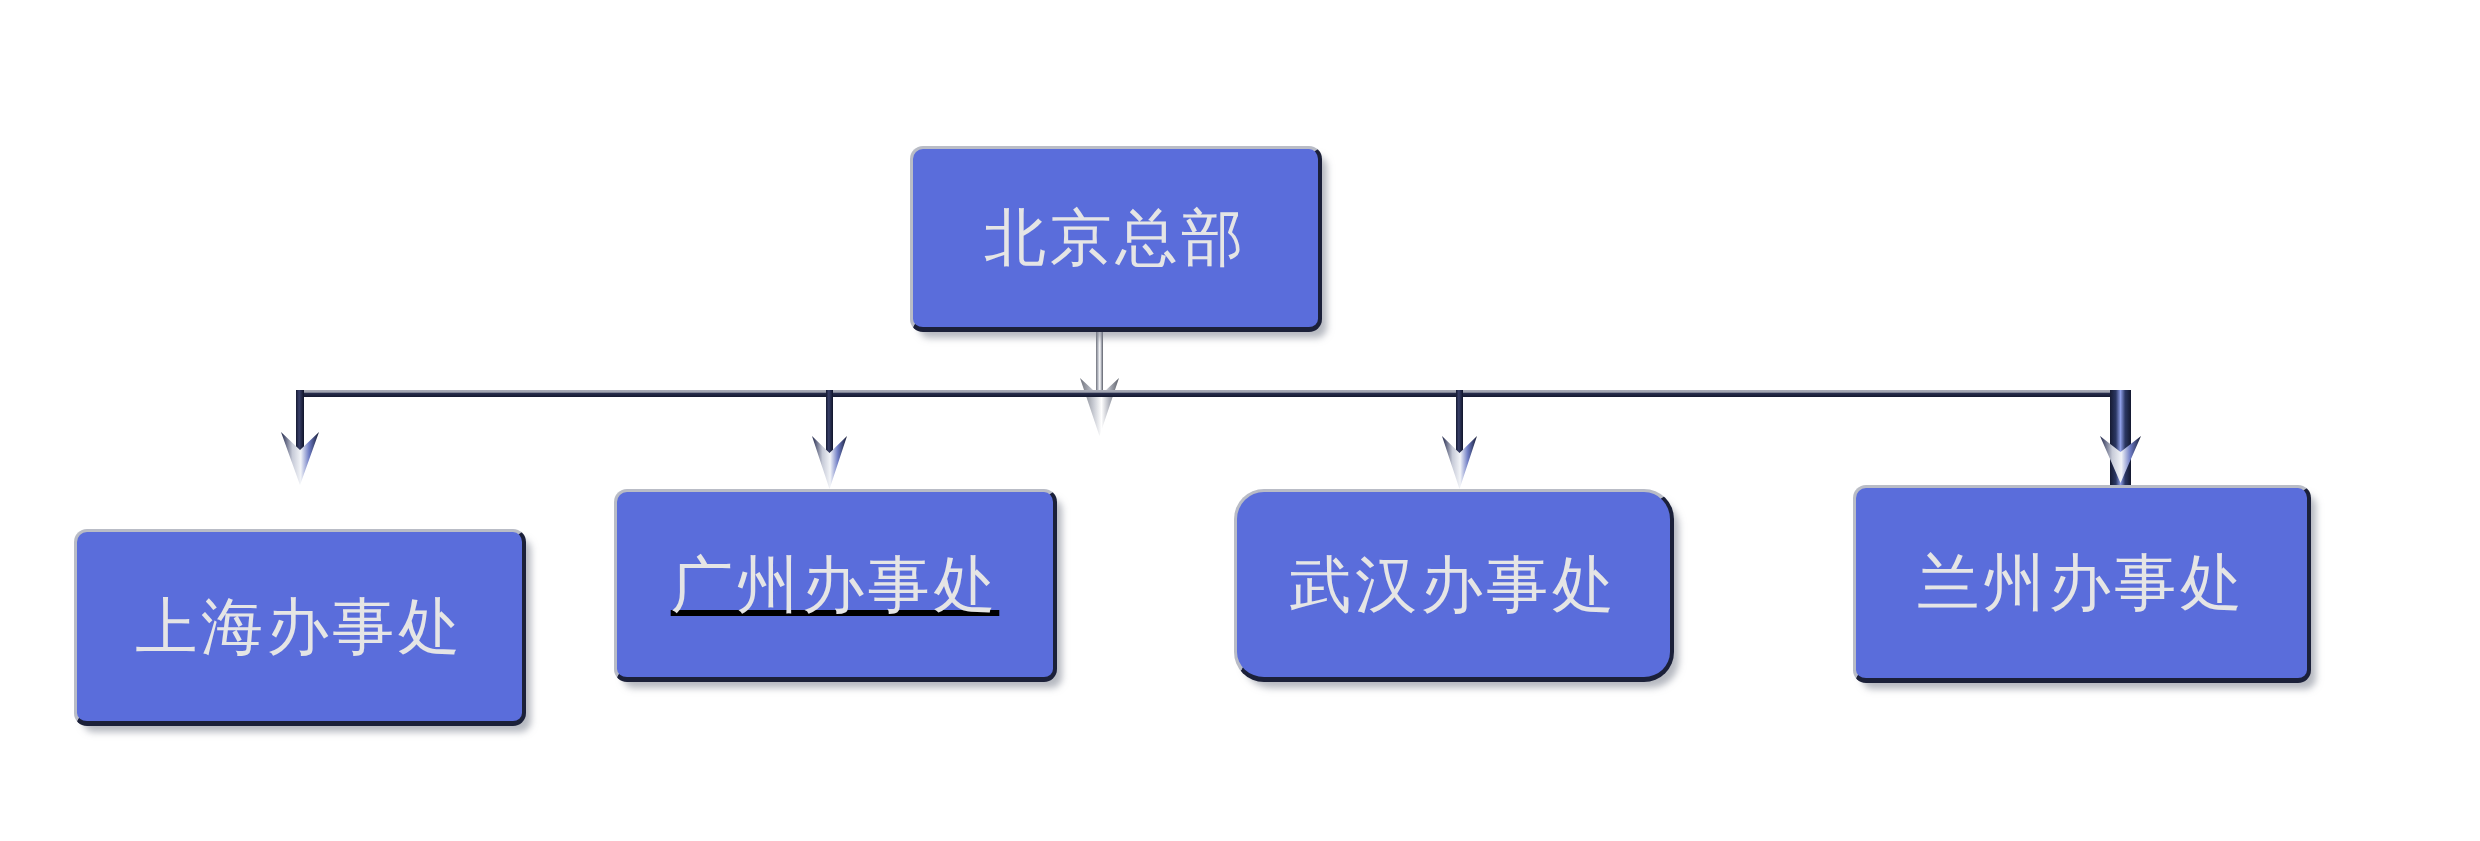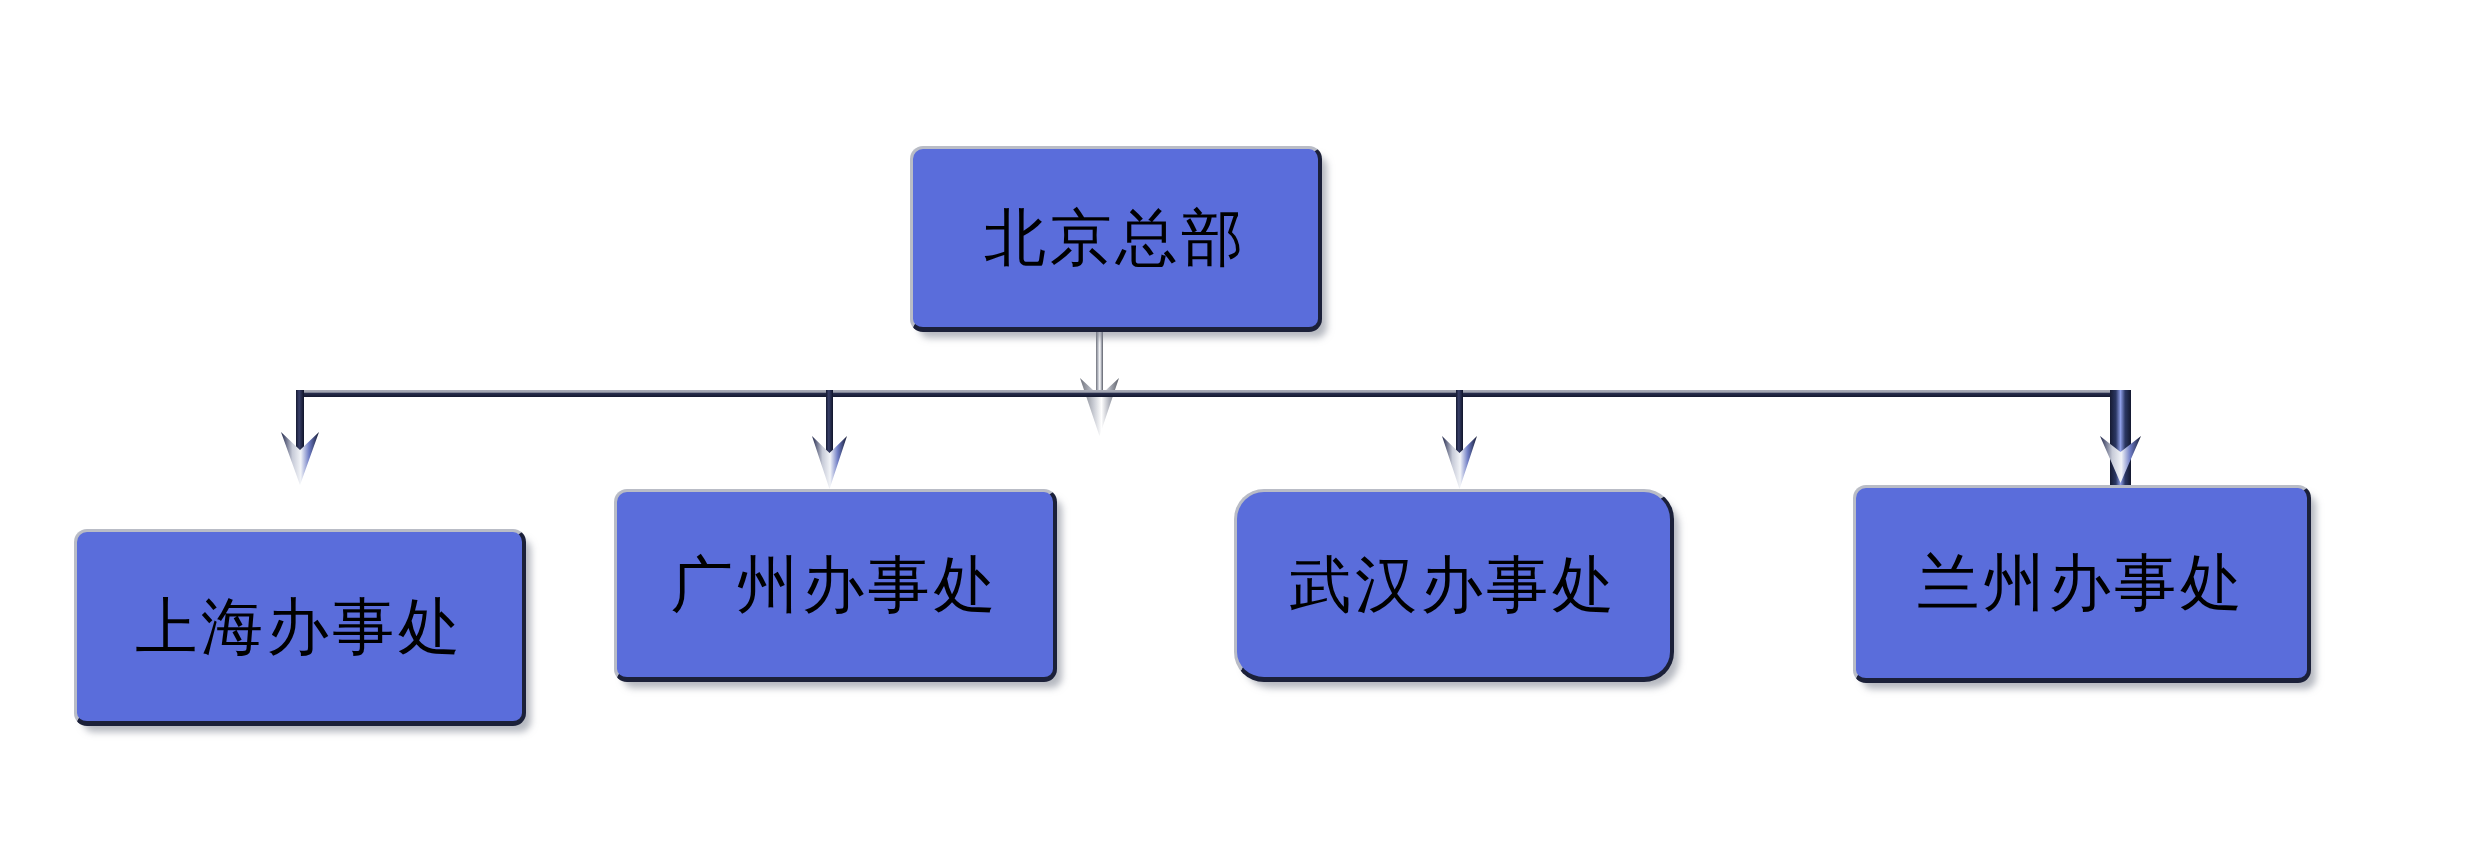--- a/index.html
+++ b/index.html
@@ -41,42 +41,42 @@
     
     border-top: 3px solid #b9bcc6;
     border-left: 3px solid #b9bcc6;
     border-right: 4px solid #1b2039;
     border-bottom: 5px solid #1b2039;
     box-shadow: 7px 8px 7px -2px rgba(120,125,140,0.55);
   }
 
   .node-label {
     font-family: "DejaVu Serif", "Liberation Serif", serif;
-    color: #000000;
+    color: #e5e5e5;
     font-weight: 400;
     letter-spacing: 0.06em;
     white-space: nowrap;
     line-height: 1;
     user-select: none;
   }
 
   .node-root .node-label { font-size: 62px; }
   .node-child .node-label { font-size: 62px; }
 
   
   #node-root {
     left: 910px;
     top: 146px;
     width: 412px;
     height: 186px;
   }
 
   
   #node-child-0 { left: 74px;   top: 489px; width: 452px; height: 197px; margin-top: 40px; }
-  #node-child-1 { left: 614px;  top: 489px; width: 443px; height: 193px; }
+  #node-child-1 { left: 614px;  top: 489px; width: 443px; height: 193px; text-decoration: underline; }
   #node-child-2 { left: 1234px; top: 489px; width: 440px; height: 193px; border-radius: 30px; }
   #node-child-3 { left: 1853px; top: 485px; width: 458px; height: 198px; }
 </style>
 </head>
 <body>
 
 <div id="canvas">
 
   <svg id="connector-layer" viewBox="0 0 2480 841" width="2480" height="841" xmlns="http://www.w3.org/2000/svg">
     <defs>

